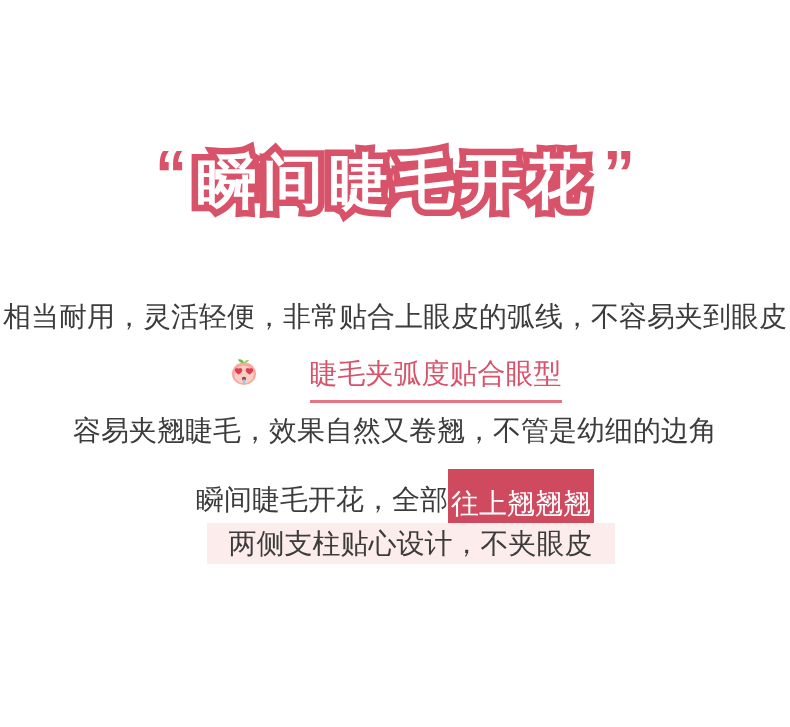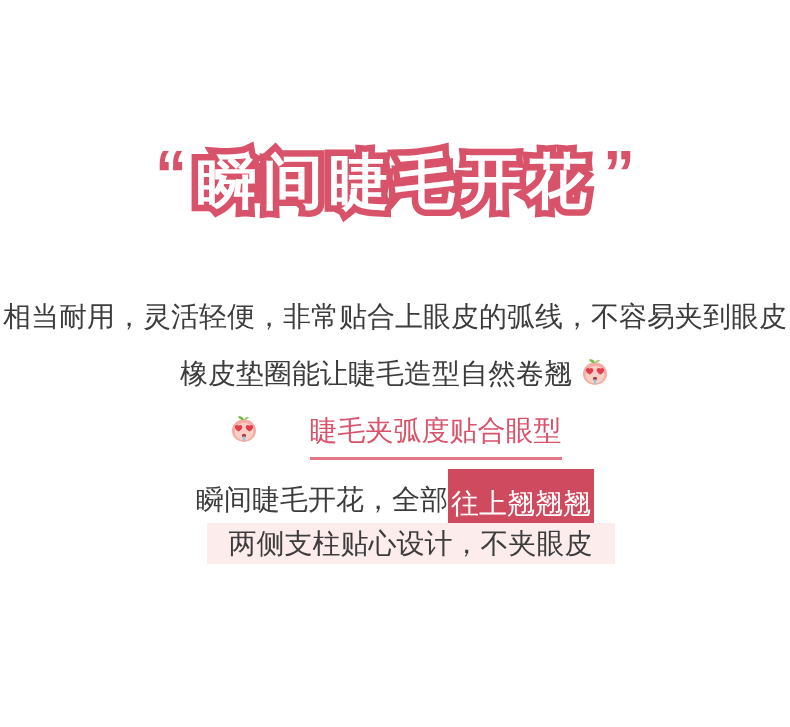--- a/index.html
+++ b/index.html
@@ -105,50 +105,37 @@
 <body>
 
 <div class="page">
 
   <div class="title-row">
     <span class="quote left">“</span><span class="title-core"><span class="stroke-layer">瞬间睫毛开花</span><span class="fill-layer">瞬间睫毛开花</span></span><span class="quote right">”</span>
   </div>
 
   <div class="copy line first">相当耐用，灵活轻便，非常贴合上眼皮的弧线，不容易夹到眼皮</div>
 
-  <div class="copy line">
-    <span>橡皮垫圈能让睫毛造型自然卷翘</span><span class="emoji after">
-      <svg viewBox="0 0 36 36" width="30" height="30">
-        <ellipse cx="18" cy="20" rx="14.5" ry="13.5" fill="#f3aca4"></ellipse>
-        <ellipse cx="18" cy="21" rx="11.5" ry="10.5" fill="#f9cfc4"></ellipse>
-        <path d="M18 7 C17 3 13 2 11 3 C12 6 15 8 18 7 Z" fill="#7cb342"></path>
-        <path d="M18 7 C19 4 22 3 24 4 C23 6 20 8 18 7 Z" fill="#9ccc65"></path>
-        <path d="M11.5 14 c-1.8-1.6-4.5-0.4-4.5 1.8 c0 2.2 2.7 4 4.5 5.2 c1.8-1.2 4.5-3 4.5-5.2 c0-2.2-2.7-3.4-4.5-1.8 Z" fill="#e03e4e"></path>
-        <path d="M24.5 14 c-1.8-1.6-4.5-0.4-4.5 1.8 c0 2.2 2.7 4 4.5 5.2 c1.8-1.2 4.5-3 4.5-5.2 c0-2.2-2.7-3.4-4.5-1.8 Z" fill="#e03e4e"></path>
-        <ellipse cx="18" cy="26" rx="2.6" ry="2.2" fill="#a5404a"></ellipse>
-        <path d="M16.5 27 c0 3 0.4 5.5 1.5 5.5 c1.1 0 1.5-2.5 1.5-5.5 Z" fill="#8ecaf0"></path>
-      </svg>
-    </span>
-  </div>
 
   <div class="copy line">
     <span class="emoji before">
       <svg viewBox="0 0 36 36" width="30" height="30">
         <ellipse cx="18" cy="20" rx="14.5" ry="13.5" fill="#f3aca4"></ellipse>
         <ellipse cx="18" cy="21" rx="11.5" ry="10.5" fill="#f9cfc4"></ellipse>
         <path d="M18 7 C17 3 13 2 11 3 C12 6 15 8 18 7 Z" fill="#7cb342"></path>
         <path d="M18 7 C19 4 22 3 24 4 C23 6 20 8 18 7 Z" fill="#9ccc65"></path>
         <path d="M11.5 14 c-1.8-1.6-4.5-0.4-4.5 1.8 c0 2.2 2.7 4 4.5 5.2 c1.8-1.2 4.5-3 4.5-5.2 c0-2.2-2.7-3.4-4.5-1.8 Z" fill="#e03e4e"></path>
         <path d="M24.5 14 c-1.8-1.6-4.5-0.4-4.5 1.8 c0 2.2 2.7 4 4.5 5.2 c1.8-1.2 4.5-3 4.5-5.2 c0-2.2-2.7-3.4-4.5-1.8 Z" fill="#e03e4e"></path>
         <ellipse cx="18" cy="26" rx="2.6" ry="2.2" fill="#a5404a"></ellipse>
         <path d="M16.5 27 c0 3 0.4 5.5 1.5 5.5 c1.1 0 1.5-2.5 1.5-5.5 Z" fill="#8ecaf0"></path>
       </svg>
     </span><span class="pink-heading">睫毛夹弧度贴合眼型</span>
   </div>
 
+  <div class="copy line">容易夹翘睫毛，效果自然又卷翘，不管是幼细的边角</div>
 
   <div class="copy line">
     <span>瞬间睫毛开花，全部</span><span class="red-chip">往上翘翘翘</span>
   </div>
 
 
   <div class="copy line pink-band-row">
     <span class="pink-band">两侧支柱贴心设计，不夹眼皮</span>
   </div>
 

